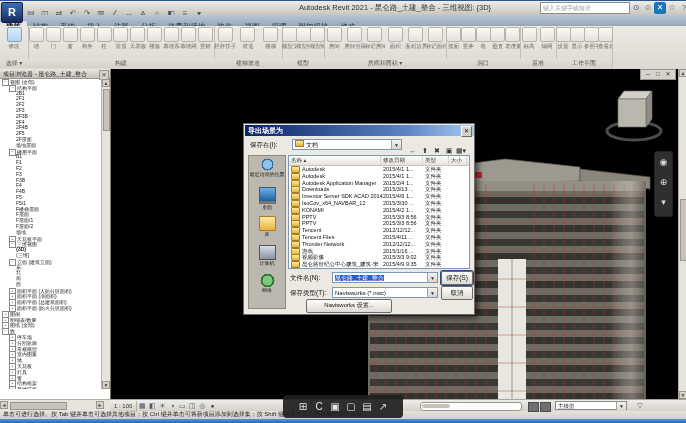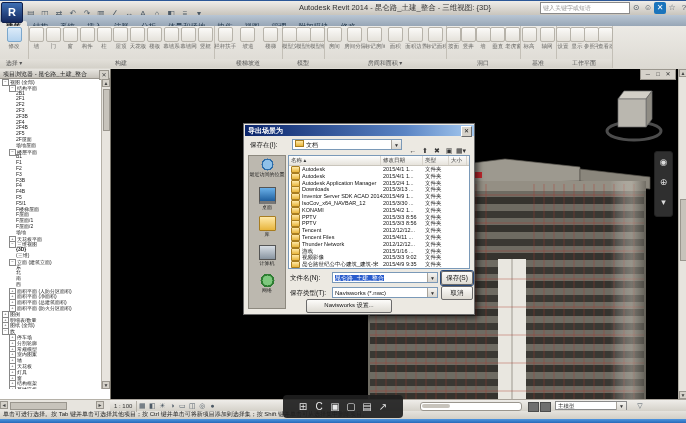--- a/index.html
+++ b/index.html
@@ -149,21 +149,21 @@
   #navbar div{height:20px;line-height:20px;}
 </style>
 </head>
 <body>
 
 <div id="app" class="nosel">
 
   <div id="titlebar" class="abs"></div>
   <div id="appbtn" class="abs">R</div>
   <div id="qat" class="abs"><span class="qat-ic">▤</span><span class="qat-ic">◫</span><span class="qat-ic">⇄</span><span class="qat-ic">↶</span><span class="qat-ic">↷</span><span class="qat-ic">▥</span><span class="qat-ic">∠</span><span class="qat-ic">↔</span><span class="qat-ic">A</span><span class="qat-ic">⌂</span><span class="qat-ic">◧</span><span class="qat-ic">≡</span><span class="qat-ic">▾</span></div>
-  <div id="win-title" class="abs">Autodesk Revit 2014 - 昆仑路_土建_整合 - 三维视图: {3D}</div>
+  <div id="win-title" class="abs">Autodesk Revit 2021 - 昆仑路_土建_整合 - 三维视图: {3D}</div>
   <div id="infocenter" class="abs">
     <span id="ic-search">键入关键字或短语</span><span id="ic-icons"><span class="ic-ic">⊙</span><span class="ic-ic">☺</span><span class="ic-ic ic-blue">✕</span><span class="ic-ic">☆</span><span class="ic-ic">?</span></span>
   </div>
 
   <div id="tabrow" class="abs"><span class="tab active">建筑</span><span class="tab">结构</span><span class="tab">系统</span><span class="tab">插入</span><span class="tab">注释</span><span class="tab">分析</span><span class="tab">体量和场地</span><span class="tab">协作</span><span class="tab">视图</span><span class="tab">管理</span><span class="tab">附加模块</span><span class="tab">修改</span></div>
 
   <div id="ribbon" class="abs">
       <div class="panel" style="left: 0px; width: 28px;">
         <div class="rbtn" style="left: 0px; width: 28px;">
           <div class="ric hl"></div>

